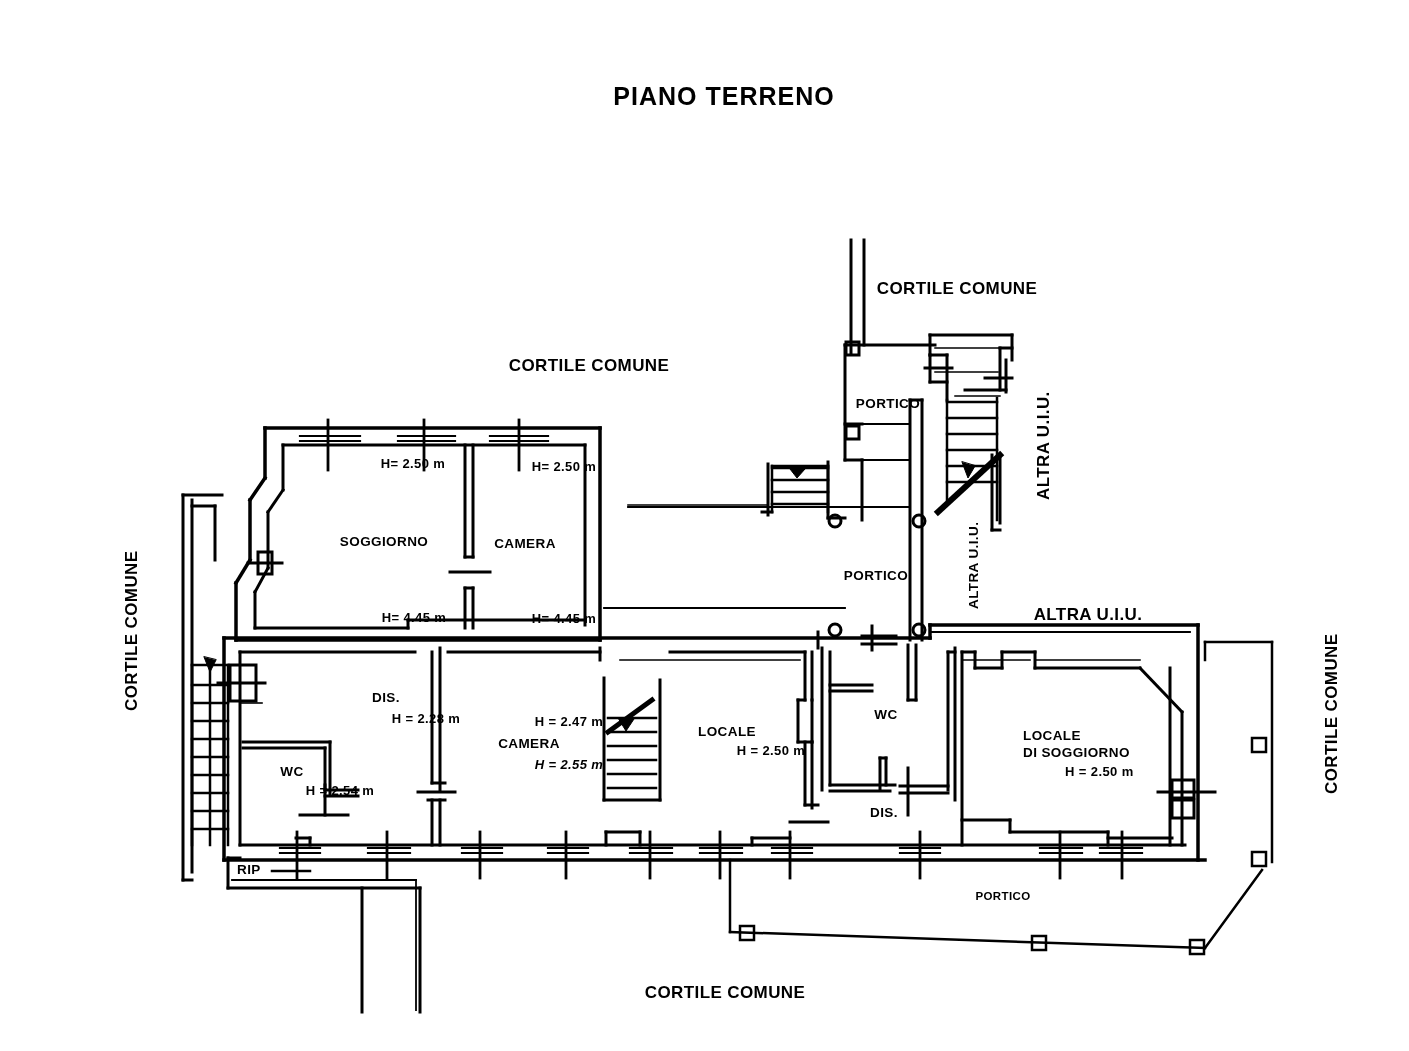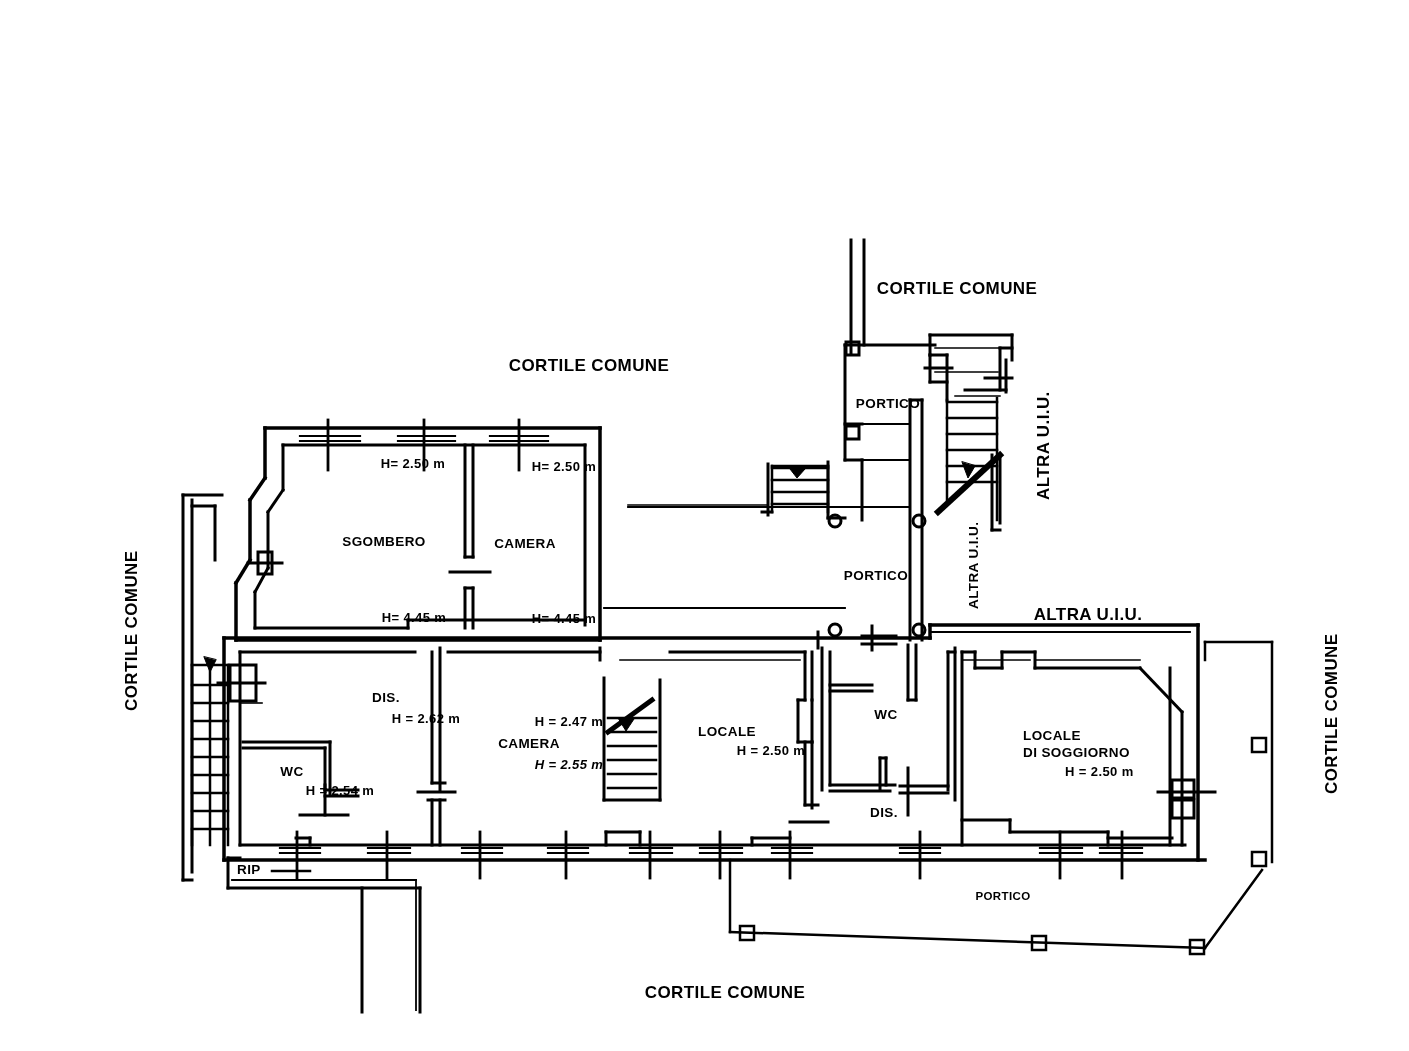--- a/index.html
+++ b/index.html
@@ -449,49 +449,50 @@
         <line x1="948" y1="845" x2="962" y2="845"></line>
       </g>
       <g stroke-width="3">
         <line x1="818" y1="632" x2="818" y2="648"></line>
         <line x1="872" y1="626" x2="872" y2="650"></line>
       </g>
 
     </g>
   </svg>
 
+  <div class="lbl title ctr" style="left:724px;top:82px;">PIANO TERRENO</div>
 
   <div class="lbl big ctr" style="left:957px;top:279px;">CORTILE COMUNE</div>
 
   <div class="lbl big ctr" style="left:589px;top:356px;">CORTILE COMUNE</div>
 
   <div class="lbl big rot-ccw" style="left:122px;top:711px;">CORTILE COMUNE</div>
 
   <div class="lbl big rot-ccw" style="left:1322px;top:794px;">CORTILE COMUNE</div>
 
   <div class="lbl big ctr" style="left:725px;top:983px;">CORTILE COMUNE</div>
 
   <div class="lbl room ctr" style="left:888px;top:396px;">PORTICO</div>
   <div class="lbl room ctr" style="left:876px;top:568px;">PORTICO</div>
   <div class="lbl small ctr" style="left:1003px;top:890px;">PORTICO</div>
 
   <div class="lbl big rot-ccw" style="left:1034px;top:500px;">ALTRA U.I.U.</div>
   <div class="lbl room rot-ccw" style="left:966px;top:609px;">ALTRA U.I.U.</div>
   <div class="lbl big ctr" style="left:1088px;top:605px;">ALTRA U.I.U.</div>
 
   <div class="lbl dim ctr" style="left:373px;top:456px;">H= 2.50 m</div>
-  <div class="lbl room ctr" style="left:384px;top:534px;">SGOMBERO</div>
+  <div class="lbl room ctr" style="left:384px;top:534px;">SOGGIORNO</div>
   <div class="lbl dim ctr" style="left:374px;top:610px;">H= 4.45 m</div>
 
   <div class="lbl dim ctr" style="left:524px;top:459px;">H= 2.50 m</div>
   <div class="lbl room ctr" style="left:525px;top:536px;">CAMERA</div>
   <div class="lbl dim ctr" style="left:524px;top:611px;">H= 4.45 m</div>
 
   <div class="lbl room ctr" style="left:386px;top:690px;">DIS.</div>
-  <div class="lbl dim ctr" style="left:386px;top:711px;">H = 2.62 m</div>
+  <div class="lbl dim ctr" style="left:386px;top:711px;">H = 2.28 m</div>
 
   <div class="lbl room ctr" style="left:292px;top:764px;">WC</div>
   <div class="lbl dim ctr" style="left:300px;top:783px;">H = 2.54 m</div>
 
   <div class="lbl dim ctr" style="left:529px;top:714px;">H = 2.47 m</div>
   <div class="lbl room ctr" style="left:529px;top:736px;">CAMERA</div>
   <div class="lbl dim ctr" style="left:529px;top:757px;font-style:italic;">H = 2.55 m</div>
 
   <div class="lbl room ctr" style="left:727px;top:724px;">LOCALE</div>
   <div class="lbl dim ctr" style="left:731px;top:743px;">H = 2.50 m</div>

